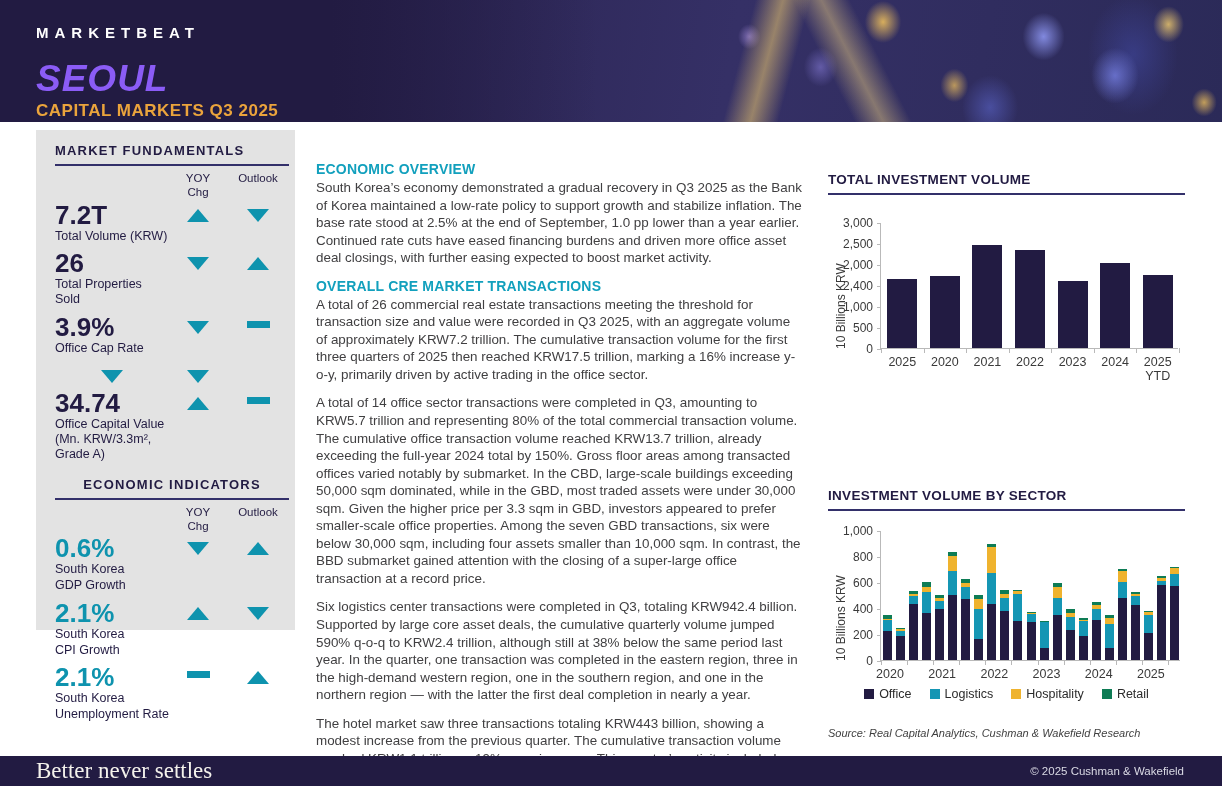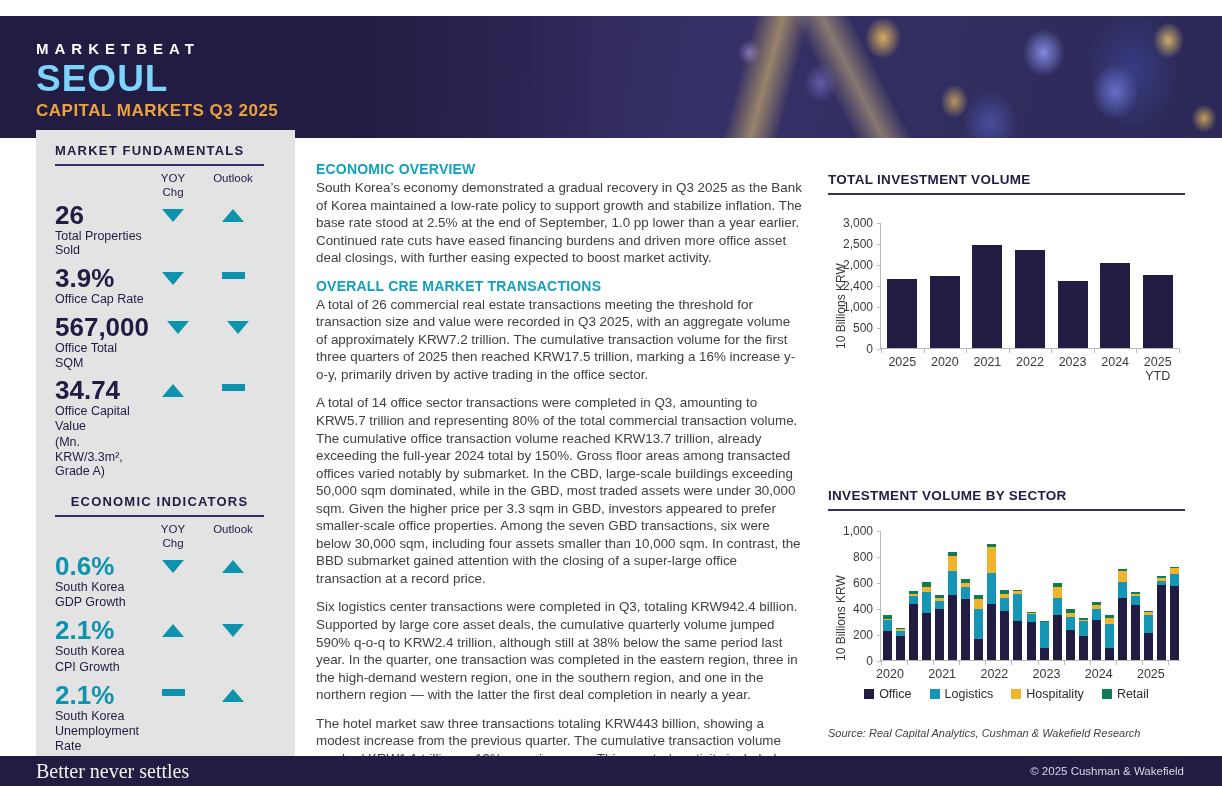--- a/index.html
+++ b/index.html
@@ -5,47 +5,47 @@
   :root{
     --navy:#221b42; --teal:#0e93ae; --head-teal:#12a0bd; --gold:#eba43c;
     --body:#414042; --gray:#e3e3e3; --axis:#b9b9b9; --tick:#3a3a3a;
   }
   *{margin:0;padding:0;box-sizing:border-box;}
   html,body{background:#888;}
   body{font-family:"Liberation Sans", sans-serif;}
   .page{position:relative;width:1222px;height:786px;background:#ffffff;overflow:hidden;margin:0 auto;}
 
   
-  .header{position:absolute;left:0;top:16px;width:1222px;height:122px;background:var(--navy);overflow:hidden;}
+  .header{position:absolute;left:0;top:0;width:1222px;height:122px;background:var(--navy);overflow:hidden;}
   .header-art{position:absolute;left:330px;top:0;width:892px;height:122px;
     background:
       linear-gradient(90deg, #221b42 0%, rgba(34,27,66,0) 30%),
       linear-gradient(105deg, transparent 46%, rgba(235,200,110,.55) 49%, transparent 52%),
       linear-gradient(63deg, transparent 55%, rgba(240,210,130,.45) 58%, transparent 61%),
       radial-gradient(26px 30px at 62% 18%, rgba(244,196,92,.85), transparent 70%),
       radial-gradient(20px 24px at 70% 70%, rgba(244,196,92,.7), transparent 70%),
       radial-gradient(30px 34px at 80% 30%, rgba(150,160,255,.8), transparent 70%),
       radial-gradient(34px 40px at 88% 62%, rgba(120,130,230,.75), transparent 70%),
       radial-gradient(22px 26px at 94% 20%, rgba(244,206,110,.8), transparent 70%),
       radial-gradient(24px 28px at 55% 55%, rgba(130,120,210,.6), transparent 70%),
       radial-gradient(16px 18px at 47% 30%, rgba(200,170,255,.5), transparent 70%),
       radial-gradient(40px 46px at 74% 88%, rgba(90,100,200,.6), transparent 70%),
       radial-gradient(18px 20px at 98% 84%, rgba(244,196,92,.75), transparent 70%),
       radial-gradient(60px 80px at 90% 45%, rgba(70,80,180,.45), transparent 75%),
       linear-gradient(100deg, #2a2350 0%, #353066 45%, #2b2a58 100%);
   }
   .header-titles{position:absolute;left:36px;top:24px;z-index:3;}
   .brand{color:#ffffff;font-size:15px;font-weight:bold;letter-spacing:6px;}
-  .city{color:#7dd3fc;font-size:37px;font-weight:bold;letter-spacing:1px;line-height:1.1;margin-top:2px;}
+  .city{color:#8b5cf6;font-size:37px;font-weight:bold;letter-spacing:1px;line-height:1.1;margin-top:18px;font-style:italic;}
   .subtitle{color:var(--gold);font-size:17px;font-weight:bold;letter-spacing:.5px;margin-top:1px;}
   .logo{position:absolute;right:42px;top:50px;display:flex;align-items:center;gap:12px;z-index:3;}
   .logo-text{color:#fff;font-weight:bold;font-size:16.5px;letter-spacing:1.5px;line-height:1.12;}
 
   
-  .sidebar{position:absolute;left:36px;top:130px;width:259px;height:626px;background:var(--gray);padding:13px 31px 8px 19px;display:flex;flex-direction:column;}
+  .sidebar{position:absolute;left:36px;top:130px;width:259px;height:500px;background:var(--gray);padding:13px 6px 8px 19px;display:flex;flex-direction:column;}
   .side-title{color:var(--navy);font-weight:bold;font-size:13px;letter-spacing:1.2px;border-bottom:2px solid #33306a;padding-bottom:6px;}
   .col-head{display:grid;grid-template-columns:1fr 58px 62px;margin-top:6px;margin-bottom:2px;}
   .col-head span{font-size:11.5px;color:var(--navy);text-align:center;line-height:1.2;white-space:pre-line;}
   .stat-row{display:grid;grid-template-columns:1fr 58px 62px;margin-bottom:7px;}
   .stat-value{font-size:26px;font-weight:bold;color:var(--navy);line-height:1.0;}
   .ind .stat-value{color:var(--teal);}
   .stat-label{font-size:12.5px;color:var(--navy);line-height:1.18;margin-top:1px;}
   .stat-arrow{display:flex;justify-content:center;align-items:flex-start;padding-top:7px;}
   .tri{display:inline-block;width:0;height:0;}
   .tri.up{border-left:11px solid transparent;border-right:11px solid transparent;border-bottom:13px solid var(--teal);}
@@ -80,21 +80,21 @@
   .bar-seg{position:absolute;}
   .xlab{position:absolute;font-size:12.5px;color:var(--tick);text-align:center;white-space:pre-line;line-height:1.15;transform:translateX(-50%);}
   .legend{display:flex;justify-content:center;gap:18px;margin-top:4px;}
   .legend-item{display:flex;align-items:center;gap:5px;}
   .legend-swatch{width:10px;height:10px;display:inline-block;}
   .legend-label{font-size:12.5px;color:#2b2b2b;}
   .chart-source{font-size:11px;font-style:italic;color:#3f3f3f;margin-top:26px;}
 
   
   .footer{position:absolute;left:0;bottom:0;width:1222px;height:30px;background:var(--navy);display:flex;align-items:center;justify-content:space-between;padding:0 38px 0 36px;}
-  .tagline{font-family:"Liberation Serif", serif;color:#f4f2ec;font-size:20px;}
+  .tagline{font-family:"Liberation Serif", serif;color:#f4f2ec;font-size:23px;}
   .copyright{color:#d9d9e4;font-size:11.5px;}
 </style>
 </head>
 <body>
 
 <div class="page">
 
   <div class="header">
     <div class="header-art"></div>
     <div class="header-titles">
@@ -108,20 +108,32 @@
     <div class="side-title">MARKET FUNDAMENTALS</div>
     <div class="col-head">
       <span></span>
       <span>YOY
 Chg</span>
       <span>Outlook</span>
     </div>
     <div id="fund-stats">
         <div class="stat-row">
           <div class="stat-main">
+            <div class="stat-value">7.2T</div>
+            <div class="stat-label">Total Volume (KRW)</div>
+          </div>
+          <div class="stat-arrow">
+            <span class="tri up"></span>
+          </div>
+          <div class="stat-arrow">
+            <span class="tri down"></span>
+          </div>
+        </div>
+        <div class="stat-row">
+          <div class="stat-main">
             <div class="stat-value">26</div>
             <div class="stat-label">Total Properties Sold</div>
           </div>
           <div class="stat-arrow">
             <span class="tri down"></span>
           </div>
           <div class="stat-arrow">
             <span class="tri up"></span>
           </div>
         </div>
@@ -131,24 +143,20 @@
             <div class="stat-label">Office Cap Rate</div>
           </div>
           <div class="stat-arrow">
             <span class="tri down"></span>
           </div>
           <div class="stat-arrow">
             <span class="tri flat"></span>
           </div>
         </div>
         <div class="stat-row">
-          <div class="stat-main">
-            <div class="stat-value">567,000</div>
-            <div class="stat-label">Office Total SQM</div>
-          </div>
           <div class="stat-arrow">
             <span class="tri down"></span>
           </div>
           <div class="stat-arrow">
             <span class="tri down"></span>
           </div>
         </div>
         <div class="stat-row">
           <div class="stat-main">
             <div class="stat-value">34.74</div>

